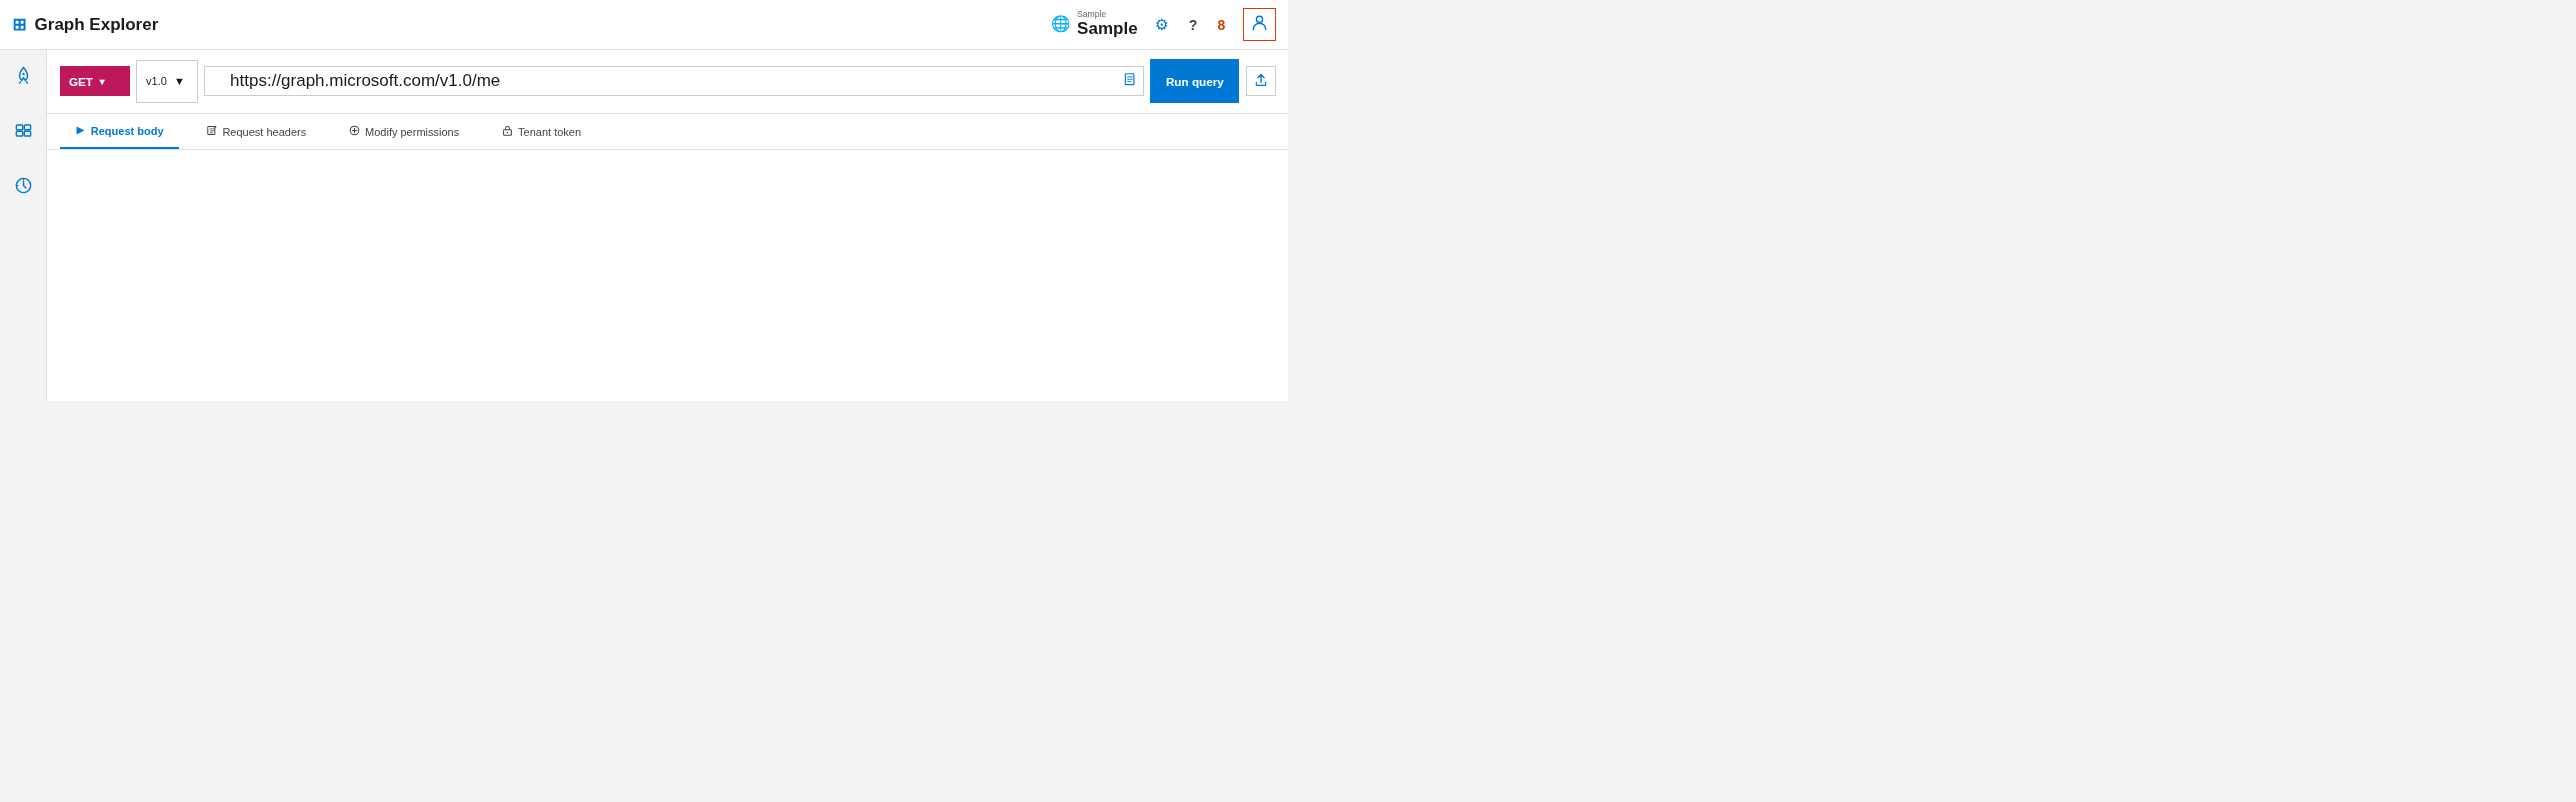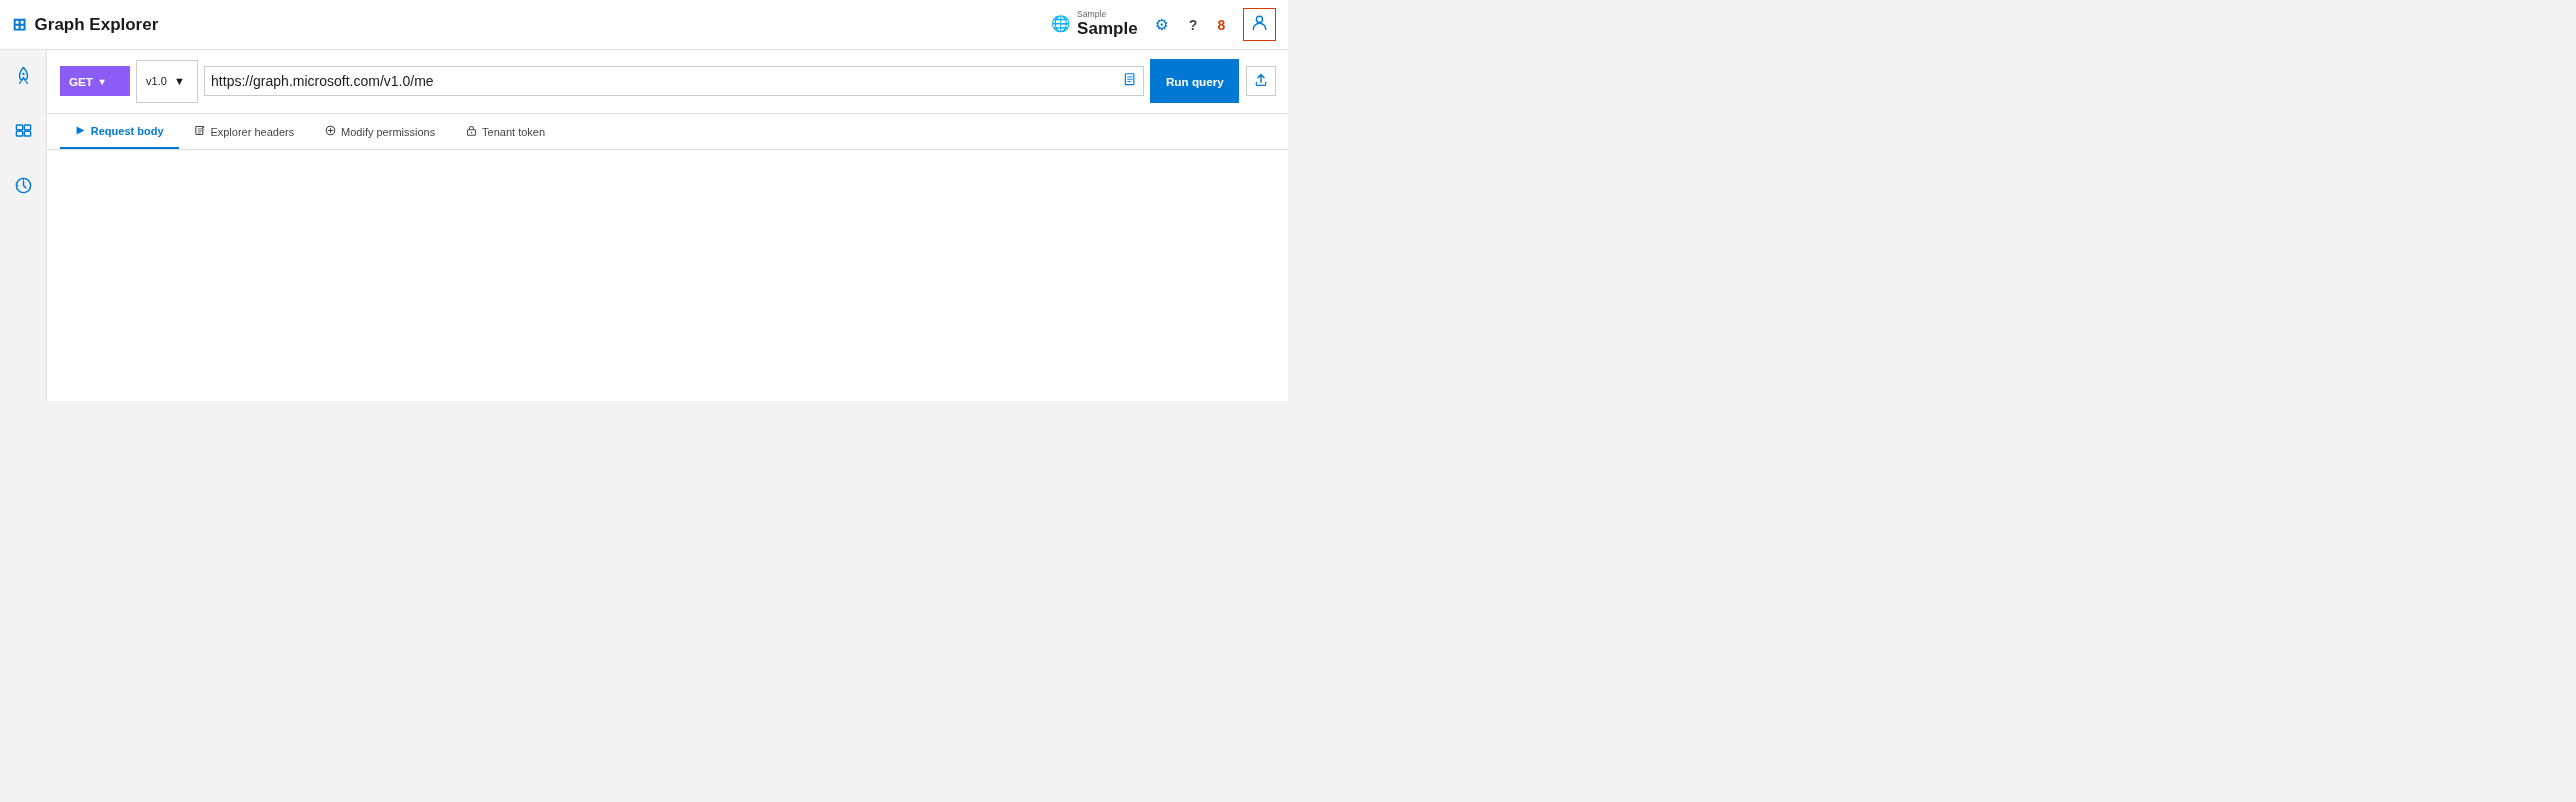--- a/index.html
+++ b/index.html
@@ -154,21 +154,21 @@
     
     .query-bar {
       display: flex;
       align-items: center;
       padding: 9.4px 12.5px;
       gap: 6.2px;
       border-bottom: 0.8px solid #e0e0e0;
     }
 
     .method-dropdown {
-      background: #8b5cf6;
+      background: #be185d;
       color: #fff;
       border: none;
       padding: 6.2px 9.4px;
       font-size: 11.7px;
       font-weight: 600;
       cursor: pointer;
       display: flex;
       align-items: center;
       gap: 4.7px;
       height: 30px;
@@ -200,22 +200,23 @@
       border: 0.8px solid #ccc;
       height: 30px;
       padding: 0 6.2px;
       gap: 3.1px;
     }
 
     .url-input {
       flex: 1;
       border: none;
       outline: none;
-      font-size: 14px;
+      font-size: 17px;
       color: #1a1a1a;
+      margin-left: 19px;
     }
 
     .url-doc-icon {
       color: #0078d4;
       font-size: 12.5px;
       cursor: pointer;
     }
 
     .run-query-btn {
       background: #0078d4;
@@ -242,21 +243,21 @@
       justify-content: center;
       width: 30px;
     }
 
     
     .tabs-container {
       display: flex;
       align-items: center;
       padding: 0 12.5px;
       border-bottom: 0.8px solid #e0e0e0;
-      gap: 0;
+      gap: 12px;
     }
 
     .tab {
       display: flex;
       align-items: center;
       gap: 4.7px;
       padding: 11px 15.6px 9.4px;
       cursor: pointer;
       color: #444;
       font-size: 11px;
@@ -393,21 +394,21 @@
         <span>Request body</span>
       </div>
       <div class="tab">
         <span class="tab-icon">
           <svg width="11" height="11" viewBox="0 0 14 14" fill="none" xmlns="http://www.w3.org/2000/svg">
             <rect x="1" y="2" width="9" height="10" rx="1" stroke="#444" stroke-width="1.3" fill="none"></rect>
             <path d="M4 5h5M4 7.5h5M4 10h3" stroke="#444" stroke-width="1" stroke-linecap="round"></path>
             <path d="M10 1v3l2.5-1.5z" fill="#444"></path>
           </svg>
         </span>
-        <span>Explorer headers</span>
+        <span>Request headers</span>
       </div>
       <div class="tab">
         <span class="tab-icon">
           <svg width="11" height="11" viewBox="0 0 14 14" fill="none" xmlns="http://www.w3.org/2000/svg">
             <circle cx="7" cy="7" r="5.5" stroke="#444" stroke-width="1.3" fill="none"></circle>
             <path d="M7 4v6M4 7h6" stroke="#444" stroke-width="1.3" stroke-linecap="round"></path>
           </svg>
         </span>
         <span>Modify permissions</span>
       </div>

